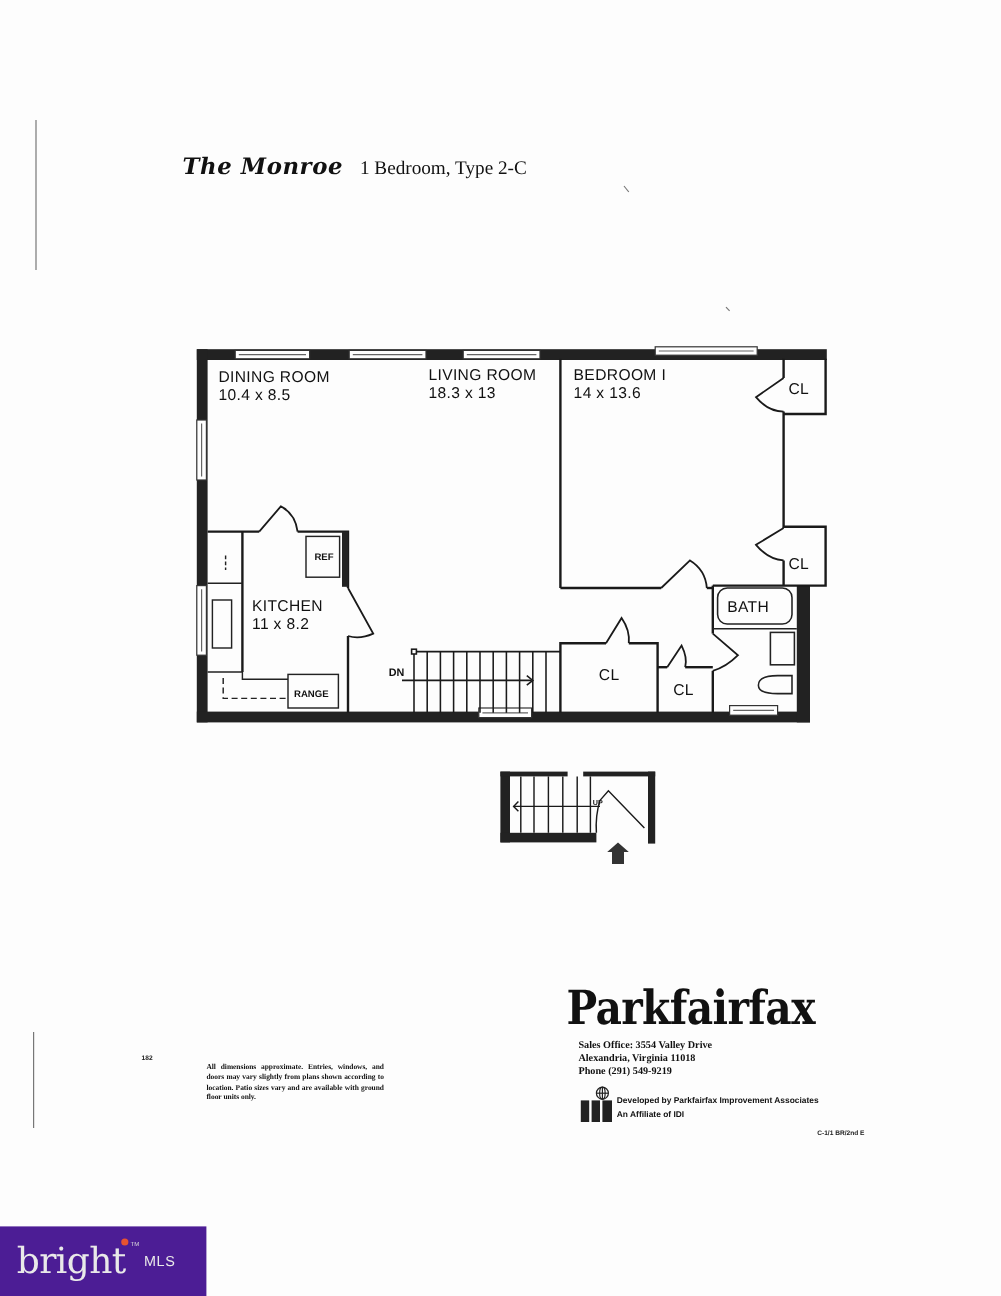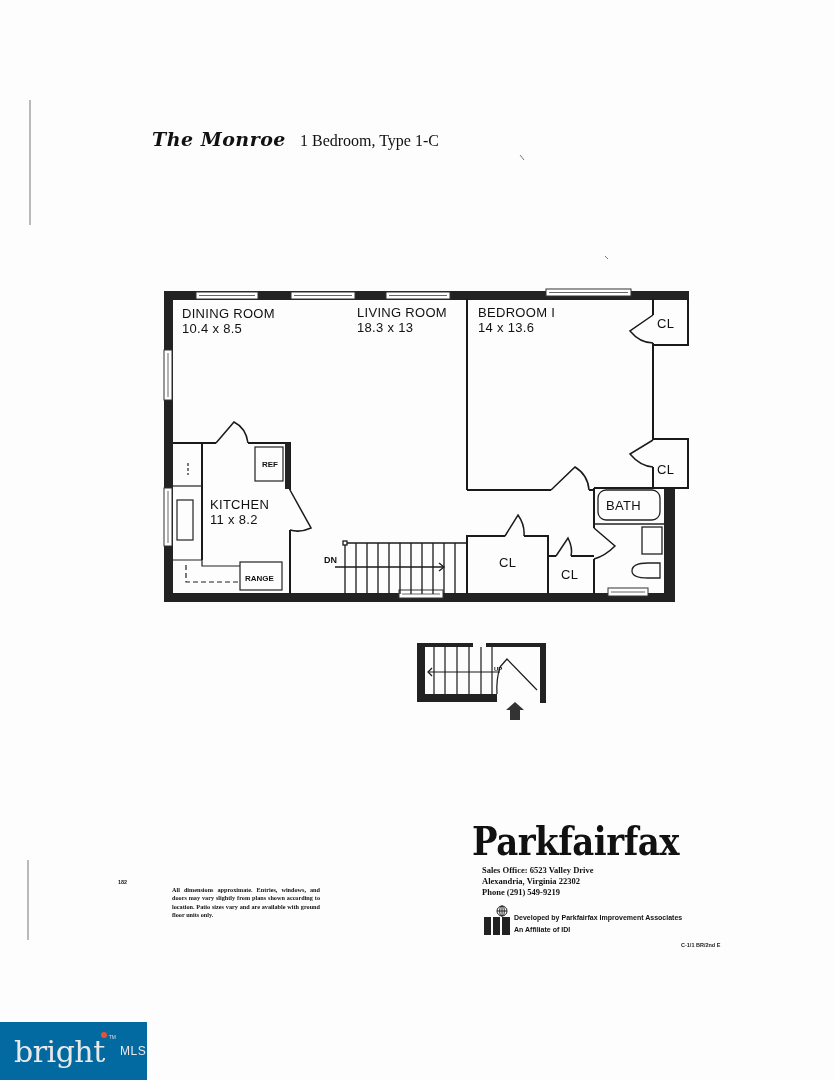--- a/index.html
+++ b/index.html
@@ -10,34 +10,34 @@
   .title-type { font-family: "Liberation Serif", serif; font-size: 16px; color: #111; }
   svg.plan { position: absolute; left: 0; top: 0; }
   .room-label { font-family: "Liberation Sans", sans-serif; font-size: 13px; fill: #111; letter-spacing: 0.3px; }
   .small-label { font-family: "Liberation Sans", sans-serif; font-size: 8px; font-weight: bold; fill: #111; }
   .brand { position: absolute; left: 472px; top: 818px; font-family: "DejaVu Serif", serif; font-weight: bold; font-size: 34px; letter-spacing: -0.5px; color: #111; transform: scaleY(1.15); transform-origin: left top; }
   .contact { position: absolute; left: 482px; top: 865px; font-family: "Liberation Serif", serif; font-weight: bold; font-size: 8.5px; line-height: 11px; color: #111; }
   .dev-text { position: absolute; left: 514px; top: 912px; font-family: "Liberation Sans", sans-serif; font-weight: bold; font-size: 7px; line-height: 12px; color: #111; white-space: nowrap; }
   .ref-code { position: absolute; left: 681px; top: 942px; font-family: "Liberation Sans", sans-serif; font-weight: bold; font-size: 5.5px; color: #222; }
   .page-num { position: absolute; left: 118px; top: 879px; font-family: "Liberation Sans", sans-serif; font-weight: bold; font-size: 5.5px; color: #222; }
   .disclaimer { position: absolute; left: 172px; top: 886px; width: 148px; font-family: "Liberation Serif", serif; font-weight: bold; font-size: 6.2px; line-height: 8.4px; color: #111; text-align: justify; }
-  .mls-badge { position: absolute; left: 0; top: 1022px; width: 147px; height: 58px; background: #0369a1; display: flex; align-items: center; padding-left: 14px; box-sizing: border-box; }
+  .mls-badge { position: absolute; left: 0; top: 1022px; width: 172px; height: 58px; background: #4c1d95; display: flex; align-items: center; padding-left: 14px; box-sizing: border-box; }
   .mls-bright { font-family: "DejaVu Serif", serif; font-size: 30px; color: #e9e9e9; letter-spacing: -0.5px; }
   .mls-dot { display: inline-block; width: 6px; height: 6px; background: #e8532f; border-radius: 50%; position: relative; top: -16px; left: -4px; }
   .mls-text { font-family: "Liberation Sans", sans-serif; font-size: 12px; color: #e9e9e9; margin-left: 2px; letter-spacing: 0.5px; }
   .mls-tm { font-size: 5px; color: #ddd; position: relative; top: -14px; left: -2px; }
 </style>
 </head>
 <body>
 
 <div class="page">
 
   <div class="title-row">
     <span class="title-name">The Monroe</span>
-    <span class="title-type">1 Bedroom, Type 1-C</span>
+    <span class="title-type">1 Bedroom, Type 2-C</span>
   </div>
 
   <svg class="plan" width="834" height="1080" viewBox="0 0 834 1080">
 
     <g fill="#222">
 
       <rect x="164" y="291" width="525" height="9"></rect>
 
       <rect x="164" y="291" width="9" height="311"></rect>
 
@@ -211,22 +211,22 @@
       <line x1="520" y1="155" x2="524" y2="160"></line>
       <line x1="605" y1="256" x2="608" y2="259"></line>
     </g>
   </svg>
 
   <div class="page-num">182</div>
   <div class="disclaimer">All dimensions approximate. Entries, windows, and doors may vary slightly from plans shown according to location. Patio sizes vary and are available with ground floor units only.</div>
 
   <div class="brand">Parkfairfax</div>
   <div class="contact">
-    <div>Sales Office: 6523 Valley Drive</div>
-    <div>Alexandria, Virginia 22302</div>
+    <div>Sales Office: 3554 Valley Drive</div>
+    <div>Alexandria, Virginia 11018</div>
     <div>Phone (291) 549-9219</div>
   </div>
   <div class="dev-text">
     <div>Developed by Parkfairfax Improvement Associates</div>
     <div>An Affiliate of IDI</div>
   </div>
   <div class="ref-code">C-1/1 BR/2nd E</div>
 
   <div class="mls-badge">
     <span class="mls-bright">brigh</span>

